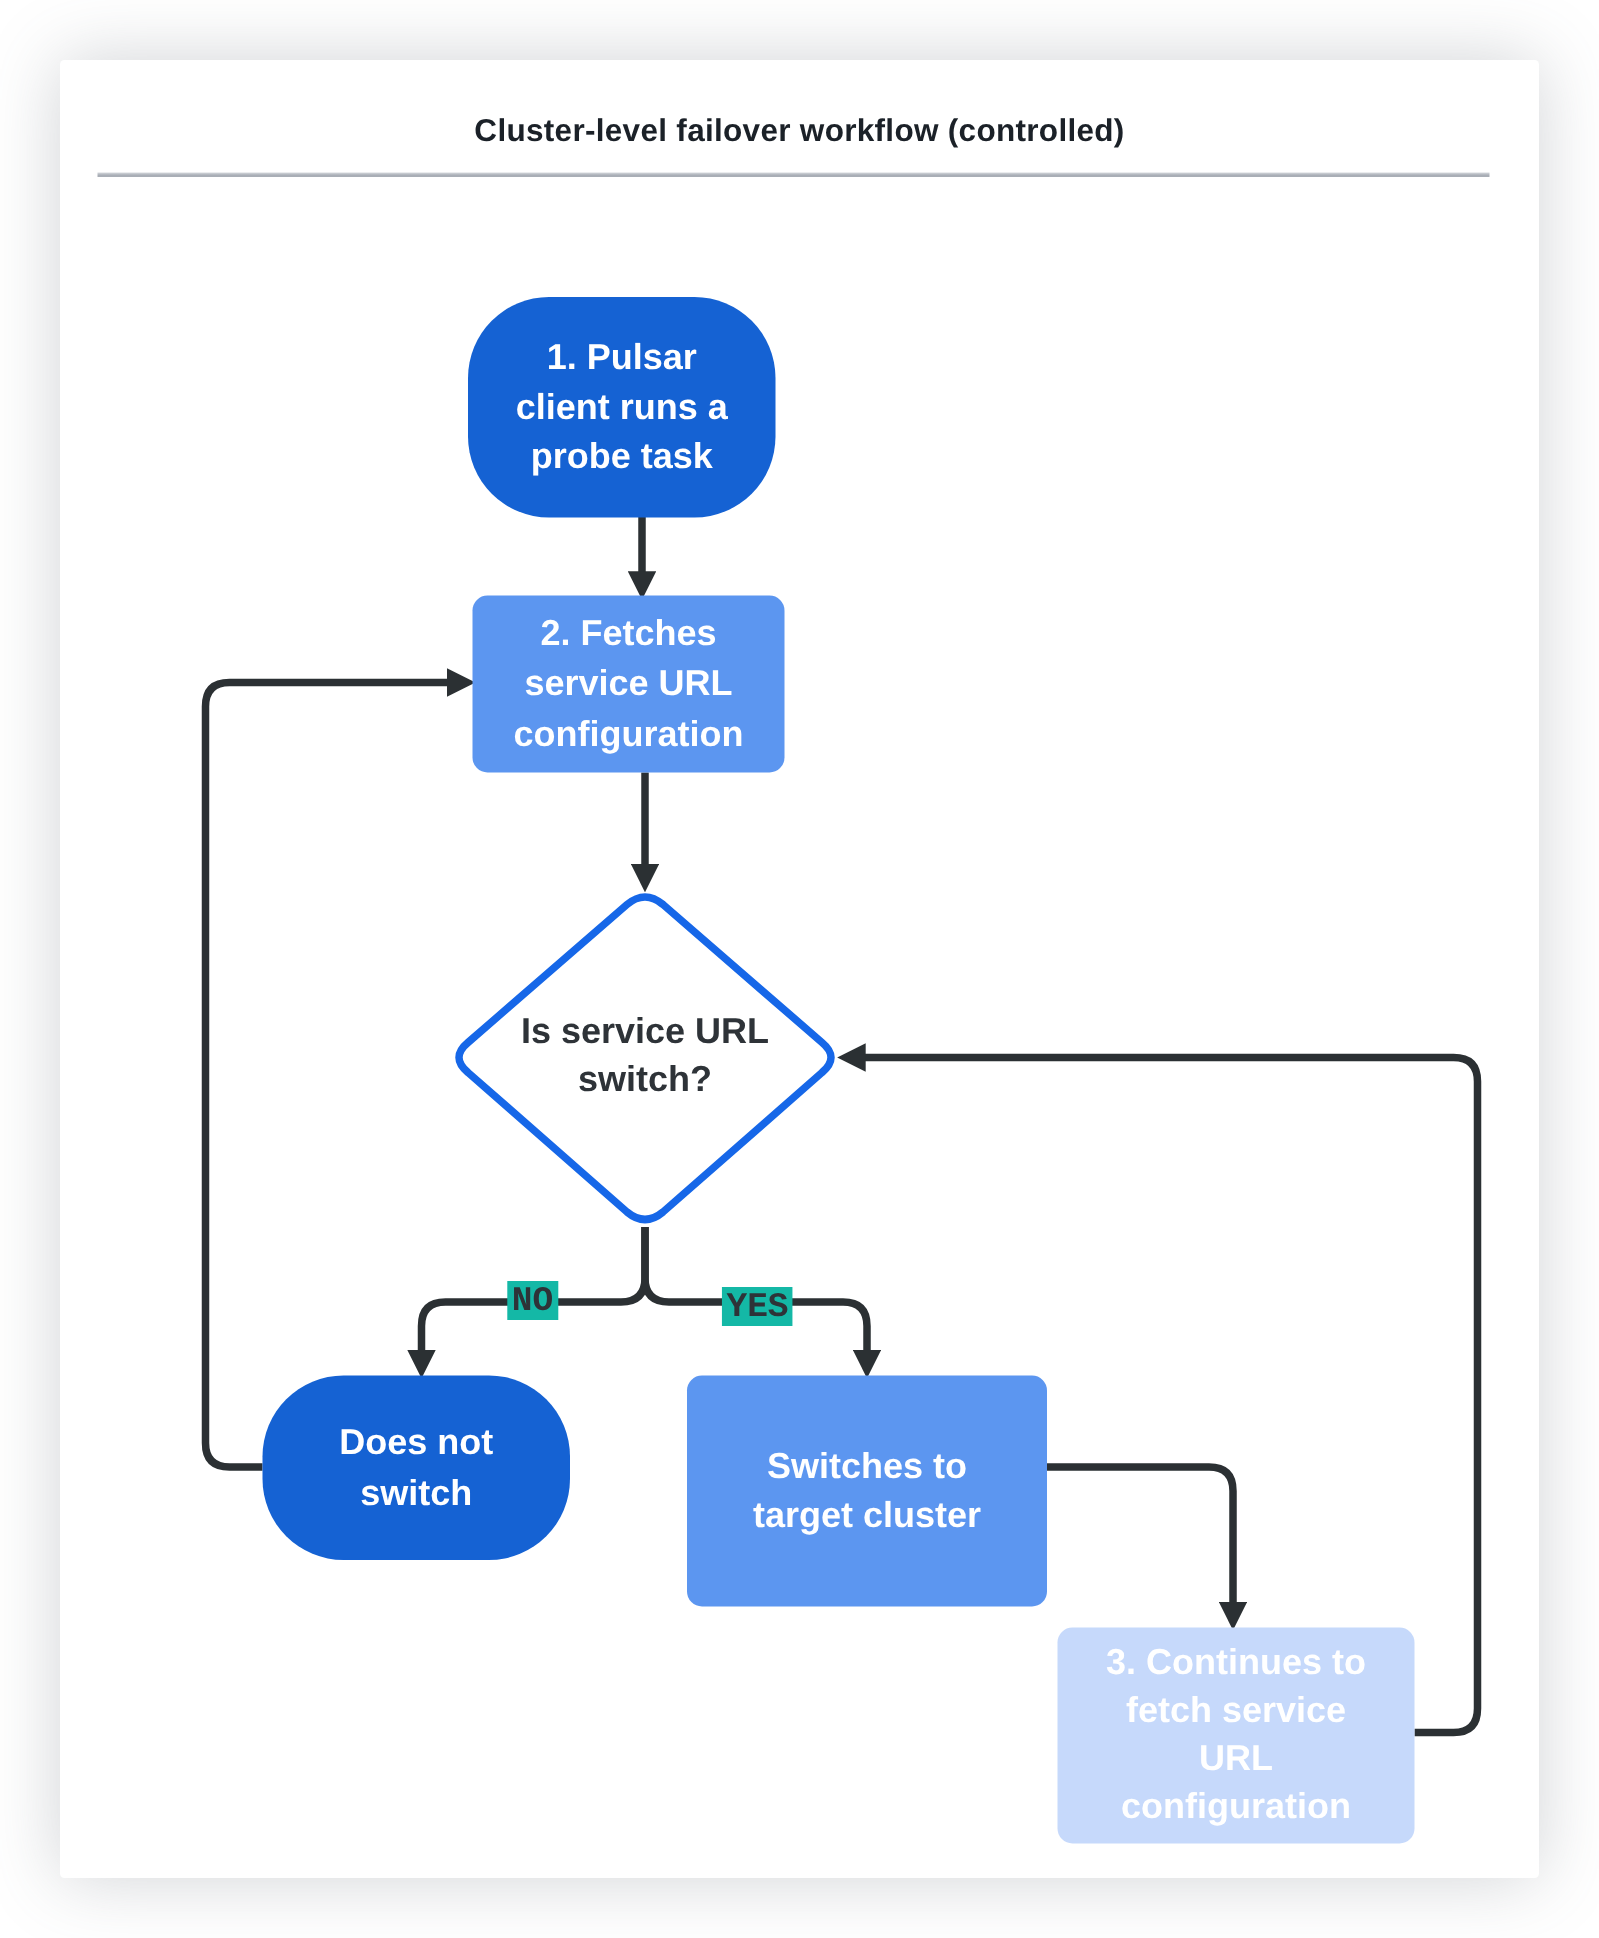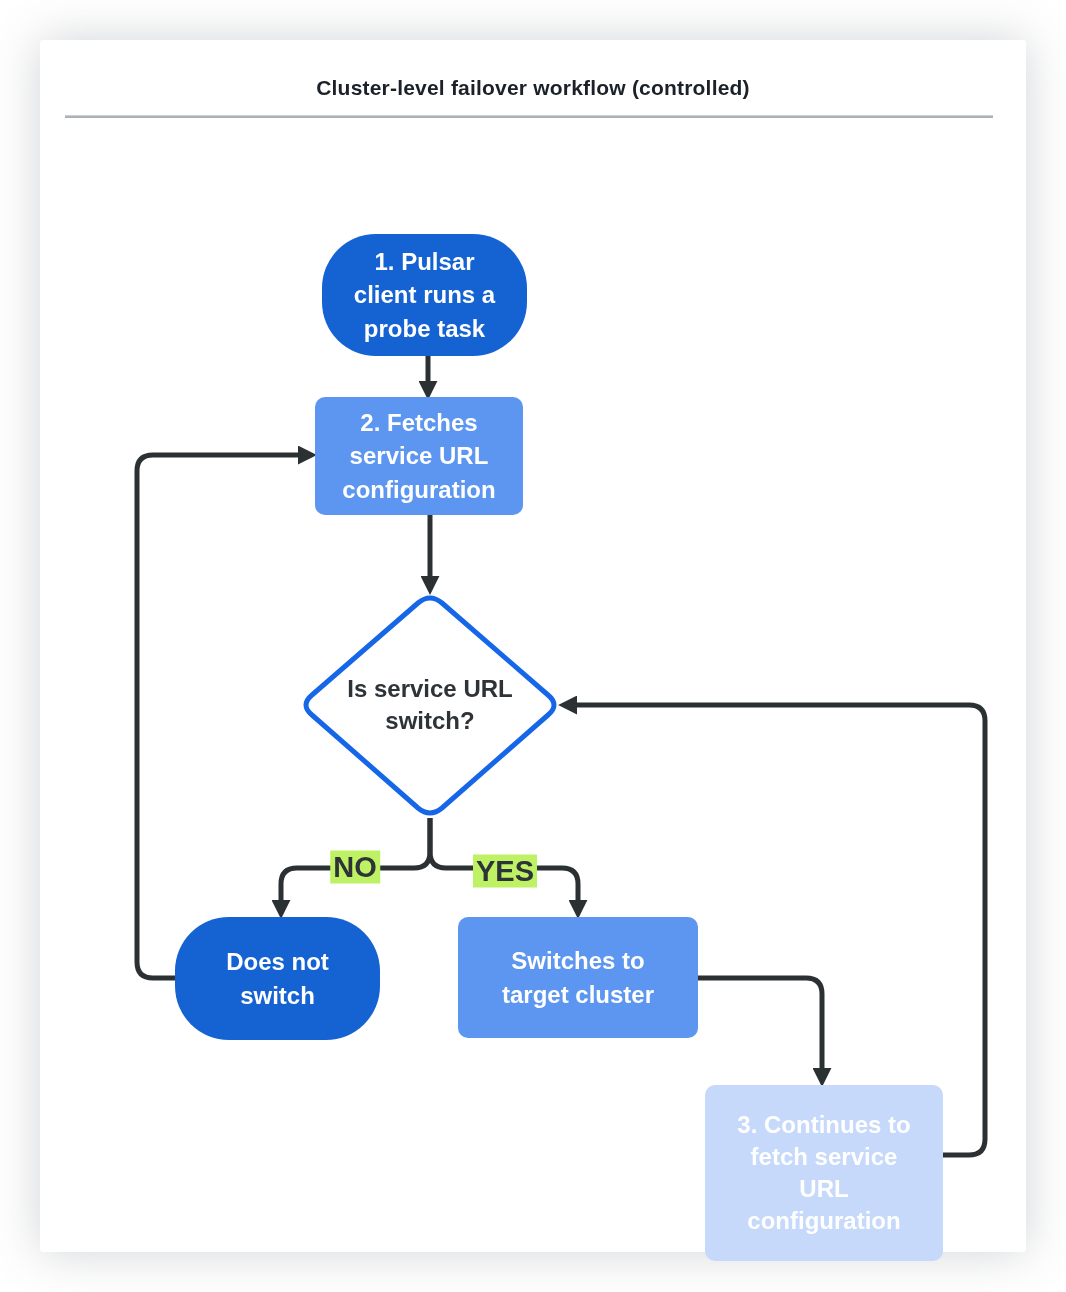--- a/index.html
+++ b/index.html
@@ -30,36 +30,36 @@
 
   .node {
     position:absolute; display:flex; align-items:center; justify-content:center;
     text-align:center; font-weight:700; font-size:24px; line-height:1.38;
     color:var(--text_light, #ffffff); white-space:pre-line;
   }
   .pill { background:var(--node_dark, #1562d3); border-radius:54px; }
   .rect { background:var(--node_medium, #5c96f0); border-radius:10px; }
   .rect-light { background:var(--node_light, #c6d9fb); border-radius:10px; }
 
-  .node-probe   { left:282px; top:158px; width:205px; height:122px;margin-top:36px; }
+  .node-probe   { left:272px; top:158px; width:205px; height:147px; }
   .node-fetch   { left:275px; top:357px; width:208px; height:118px; }
   .node-noswitch{ left:135px; top:877px; width:205px; height:123px; }
-  .node-switch  { left:418px; top:877px; width:240px; height:121px; }
-  .node-cont    { left:665px; top:1045px; width:238px; height:176px; line-height:1.33; }
+  .node-switch  { left:418px; top:877px; width:240px; height:154px; }
+  .node-cont    { left:665px; top:1045px; width:238px; height:144px; line-height:1.33; }
 
   .diamond-label {
     position:absolute; left:390px; top:665px; transform:translate(-50%,-50%);
     width:270px; text-align:center; font-weight:700; font-size:24px; line-height:1.35;
     color:var(--text_dark, #2e3338); white-space:pre-line;
   }
 
   .branch-label {
     position:absolute; transform:translate(-50%,-50%);
-    background:#bef264; padding:0 3px;
-    font-weight:700; font-size:29px; color:var(--text_dark, #2e3338);
+    background:#14b8a6; padding:0 3px;
+    font-weight:700; font-size:23px; color:var(--text_dark, #2e3338);font-family:Liberation Mono, monospace;
   }
   .label-no  { left:315px; top:827px; }
   .label-yes { left:465px; top:831px; }
 </style>
 </head>
 <body>
 
 <div class="card">
 
   <div class="title">Cluster-level failover workflow (controlled)</div>

